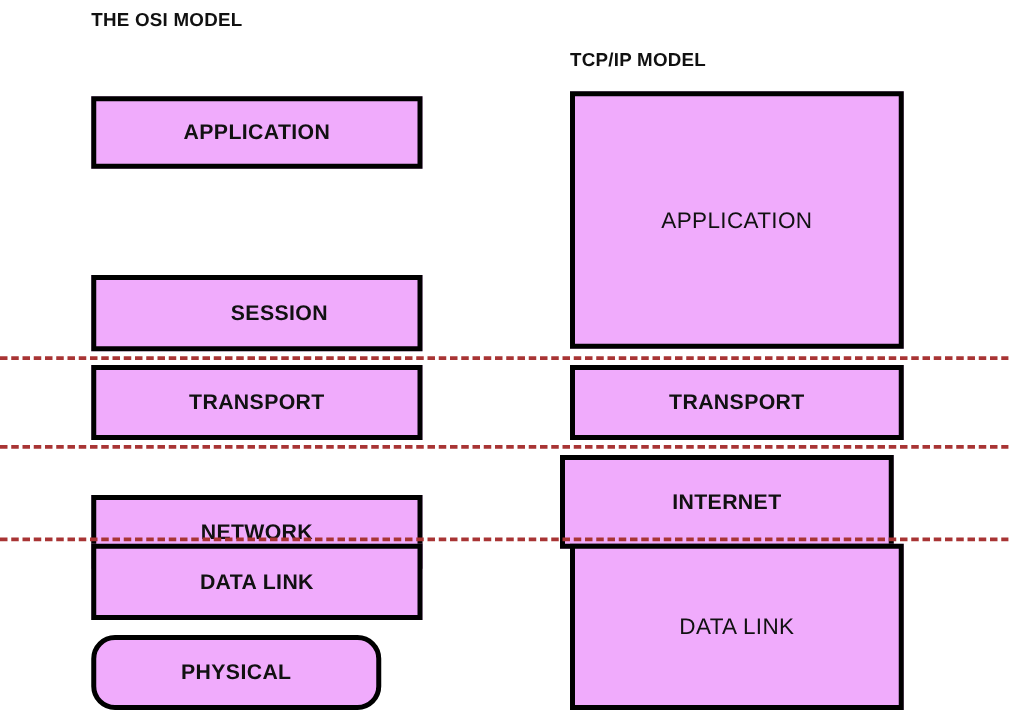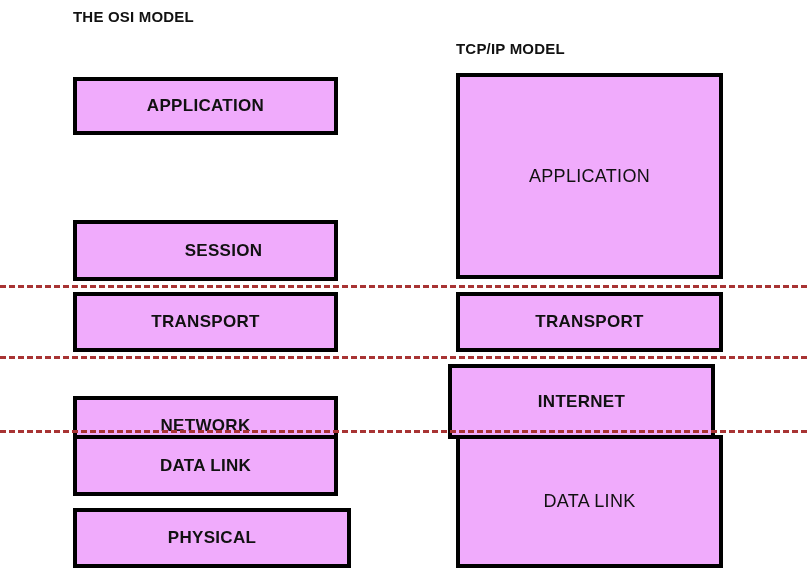--- a/index.html
+++ b/index.html
@@ -90,21 +90,21 @@
   </div>
 
   <div class="layer-box" style="left:73px; top:364px; width:265px; height:59px;margin-top:32px;">
     <span class="layer-label">NETWORK</span>
   </div>
 
   <div class="layer-box" style="left:73px; top:435px; width:265px; height:61px;">
     <span class="layer-label">DATA LINK</span>
   </div>
 
-  <div class="layer-box" style="left:73px; top:508px; width:278px; height:60px;">
+  <div class="layer-box" style="left:73px; top:508px; width:232px; height:60px;border-radius:19px;">
     <span class="layer-label">PHYSICAL</span>
   </div>
 
   <div class="layer-box big" style="left:456px; top:73px; width:267px; height:206px;">
     <span class="layer-label">APPLICATION</span>
   </div>
 
   <div class="layer-box" style="left:456px; top:292px; width:267px; height:60px;">
     <span class="layer-label">TRANSPORT</span>
   </div>

